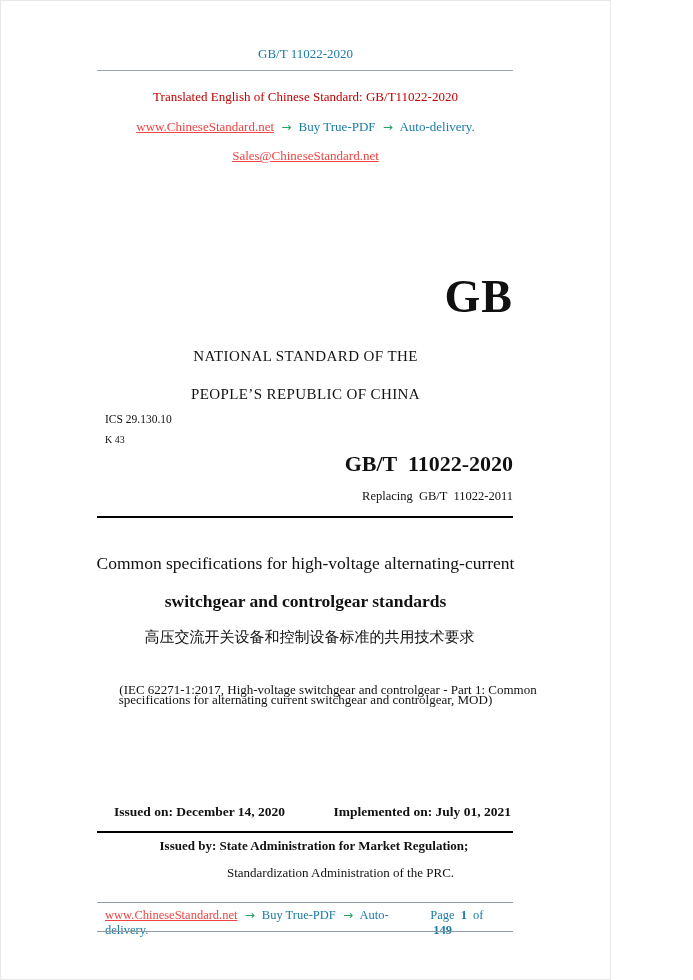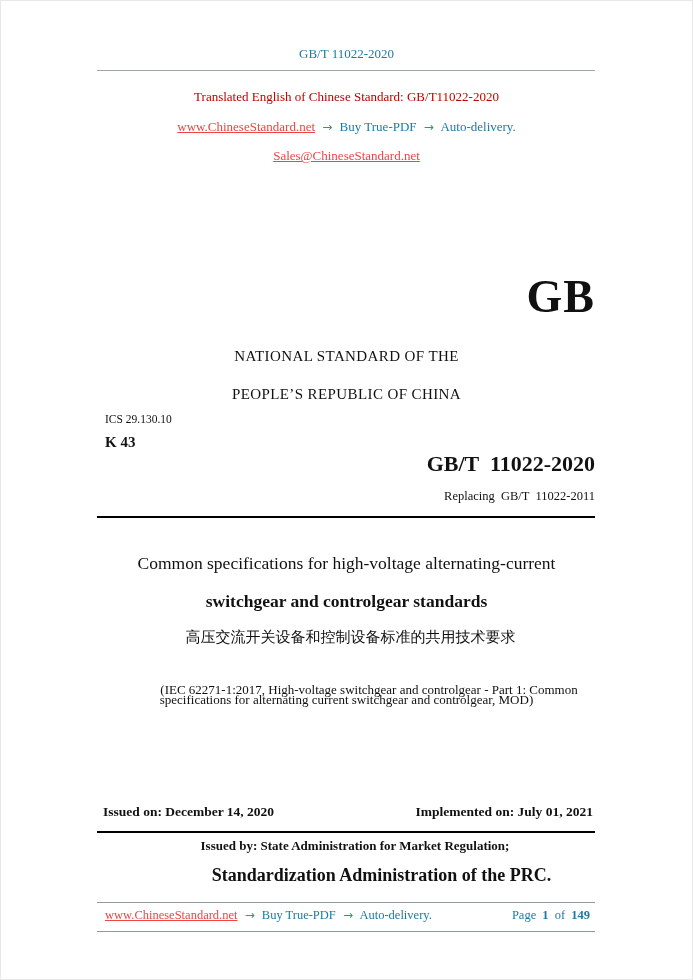--- a/index.html
+++ b/index.html
@@ -1,61 +1,61 @@
 <!DOCTYPE html>
 <html><head>
 <meta charset="utf-8">
 <style>
   html,body { margin:0; padding:0; background:#ffffff; }
   .page {
     position:relative;
-    width:693px;
+    width:611px;
     height:980px;
     background:#ffffff;
     font-family:"Liberation Serif", serif;
     color:#111111;
     overflow:hidden;
     box-shadow:inset 0 0 0 1px #e8e8e8;
   }
-  .abs { position:absolute; left:0; right:0;text-align:center; }
+  .abs { position:absolute; left:0; right:0; }
   .center { text-align:center; }
   .blue { color:#1b7aa6; }
   .red  { color:#c00000; }
   .arrow { color:#21a366; font-family:"DejaVu Sans", sans-serif; font-size:12px; padding:0 4px; }
   .link { color:#ef4444; text-decoration:underline; cursor:pointer; }
   .rule-thin  { position:absolute; left:97px; right:98px; border-top:1px solid #9aa5ad; }
   .rule-thick { position:absolute; left:97px; right:98px; border-top:2px solid #000000; }
 
   .doc-header   { top:46px;  font-size:13px; }
   .header-rule  { top:70px; }
   .banner1      { top:89px;  font-size:13px; }
   .banner2      { top:119px; font-size:13px; }
   .banner3      { top:148px; font-size:13px; }
 
   .gb-logo      { top:270px; right:98px; left:auto; font-size:46px; font-weight:bold; letter-spacing:1px; }
   .nat1         { top:348px; font-size:15px; letter-spacing:0.4px; }
   .nat2         { top:386px; font-size:15px; letter-spacing:0.4px; }
 
   .ics          { top:413px; left:105px; right:auto; font-size:11.5px; }
-  .k43          { top:434px; left:105px; right:auto; font-size:15px;font-weight:bold; }
+  .k43          { top:434px; left:105px; right:auto; font-size:10px; }
 
   .stdnum       { top:451px; right:98px; left:auto; font-size:22px; font-weight:bold; white-space:pre; }
   .replacing    { top:489px; right:98px; left:auto; font-size:12.5px; white-space:pre; }
   .rule1        { top:516px; }
 
   .title1       { top:553px; font-size:17.5px; font-weight:normal; }
   .title2       { top:591px; font-size:17.5px; font-weight:bold; }
   .title-cn     { top:628px; font-size:15px;padding-left:8px; }
   .iec1         { top:682px; font-size:13px;margin-left:45px; }
   .iec2         { top:692px; font-size:13px; }
 
-  .issued-row   { top:804px; left:103px; right:100px; display:flex; justify-content:space-between; font-size:13.5px; font-weight:bold; }
+  .issued-row   { top:804px; left:114px; right:100px; display:flex; justify-content:space-between; font-size:13.5px; font-weight:bold; }
   .rule2        { top:831px; }
   .issuedby1    { top:838px; font-size:13px; font-weight:bold;padding-left:17px; }
-  .issuedby2    { top:865px; left:70px; font-size:18px; font-weight:bold; }
+  .issuedby2    { top:865px; left:70px; font-size:13px; font-weight:normal; }
 
   .footer-rule-top    { top:902px; border-top-color:#8f9aa2; }
   .footer-row   { top:908px; left:105px; right:100px; display:flex; justify-content:space-between; font-size:12.5px; }
   .footer-rule-bottom { top:931px; border-top-color:#8f9aa2; }
 
   .pg-num { font-weight:bold; padding:0 3px; }
 </style>
 </head>
 <body>
 

